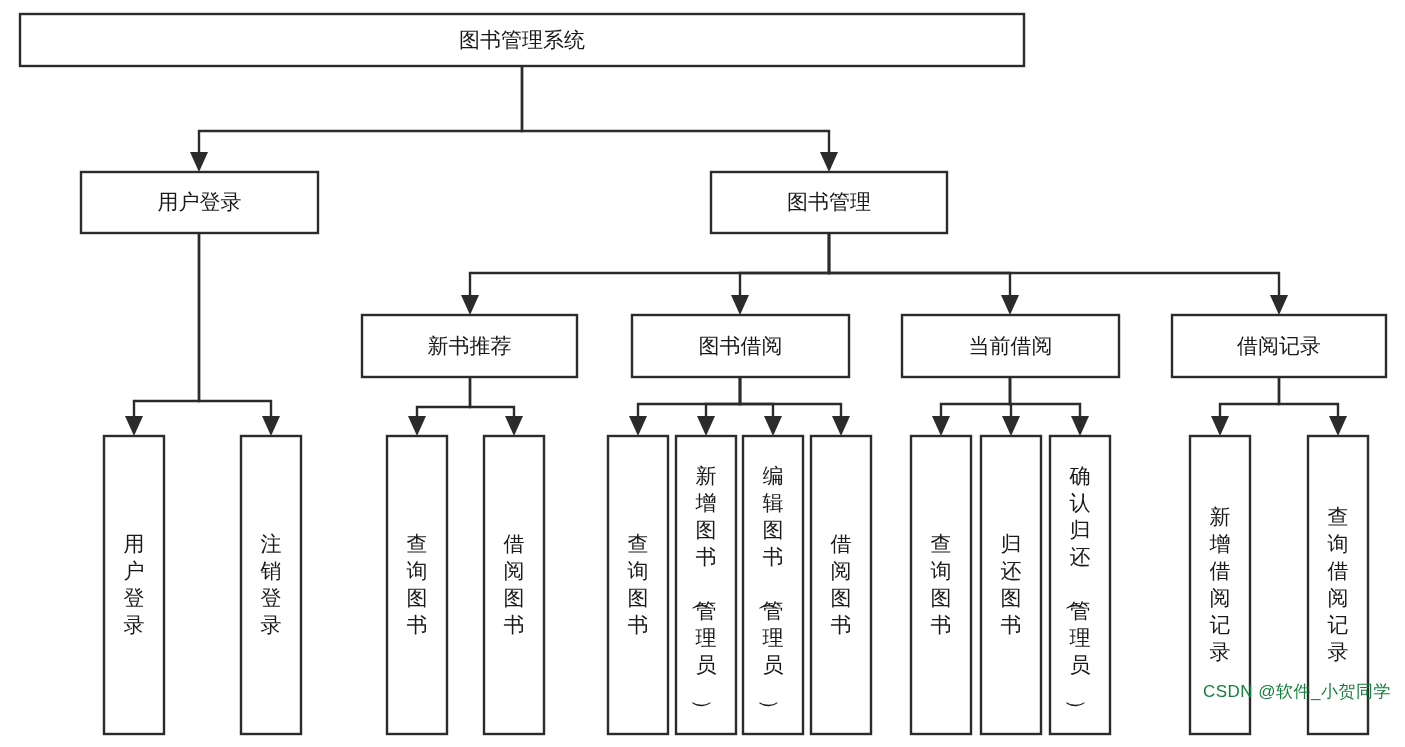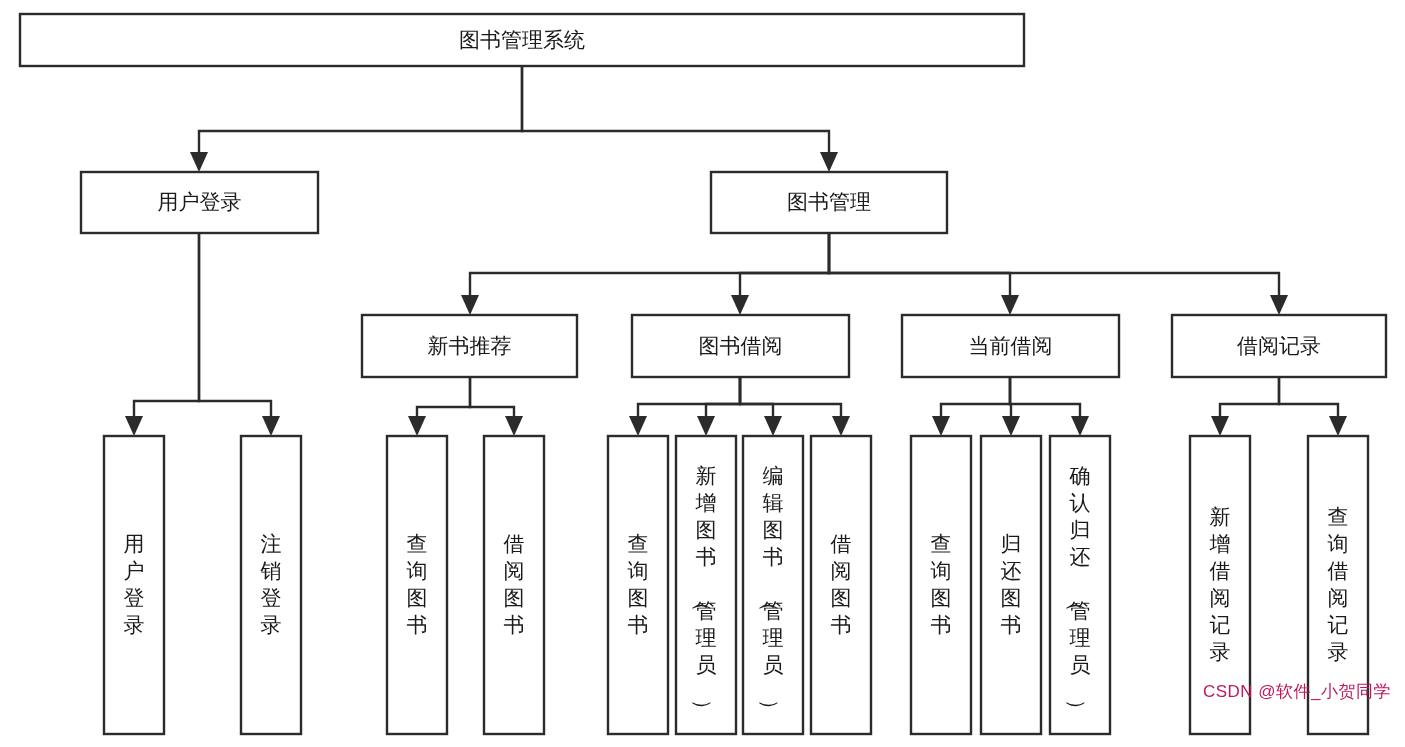--- a/index.html
+++ b/index.html
@@ -55,21 +55,21 @@
     font-family: "Liberation Sans", "DejaVu Sans", sans-serif;
     font-size: 21px;
     text-anchor: middle;
   }
   .watermark {
     position: absolute;
     right: 14px;
     bottom: 8px;
     font-family: "Liberation Sans", "DejaVu Sans", sans-serif;
     font-size: 17px;
-    color: #be185d;
+    color: #15803d;
     white-space: nowrap;
     letter-spacing: 0.5px;
   }
 </style>
 </head>
 <body>
 
 <div id="diagram-root">
   <svg class="flow" viewBox="0 0 1405 747" xmlns="http://www.w3.org/2000/svg">
     <g id="edge-layer">

